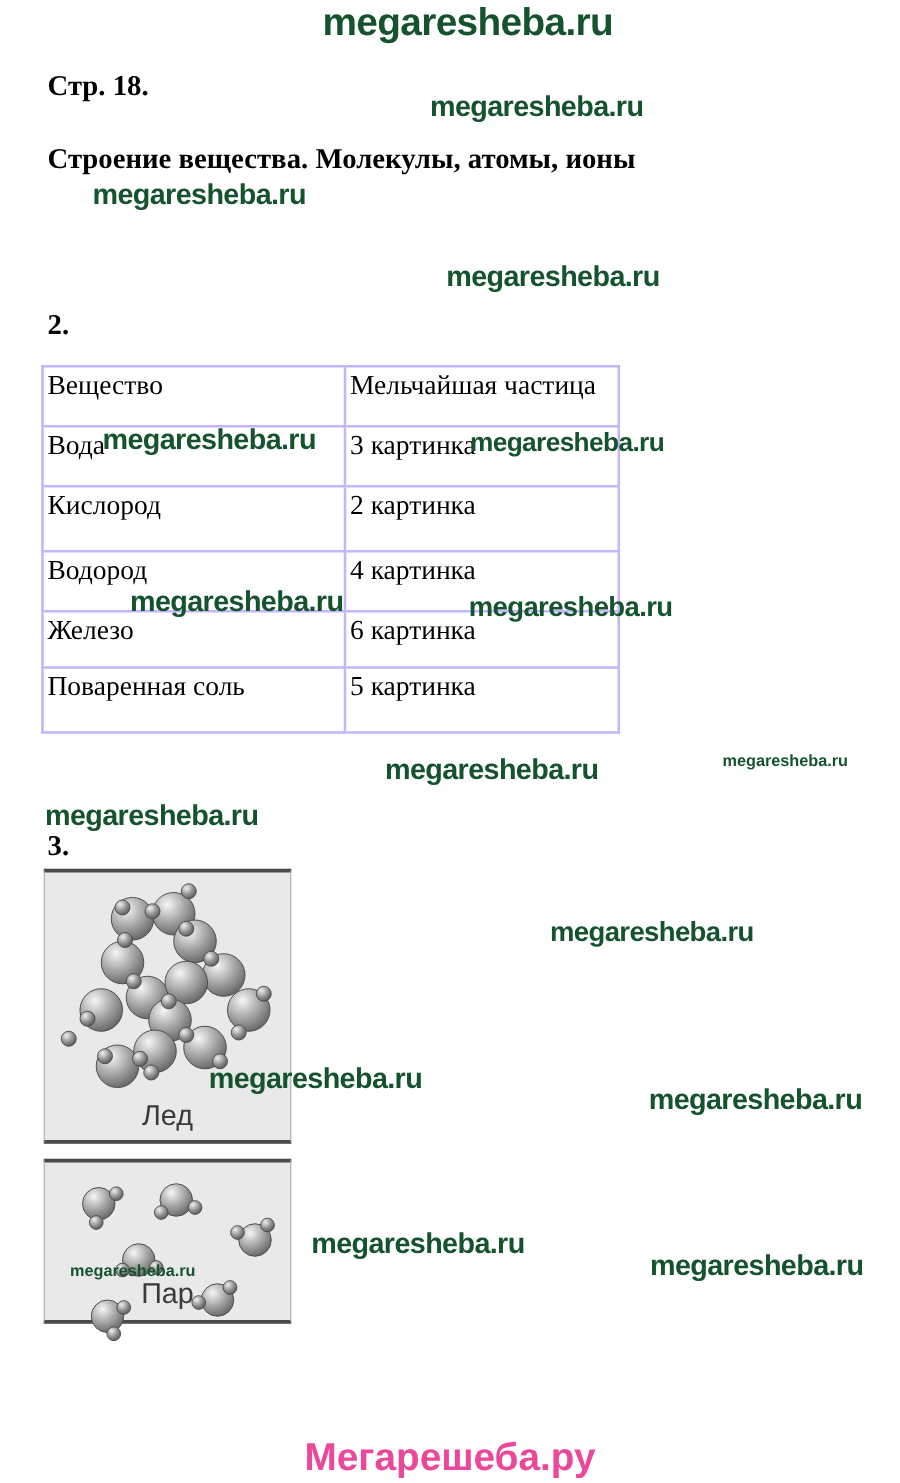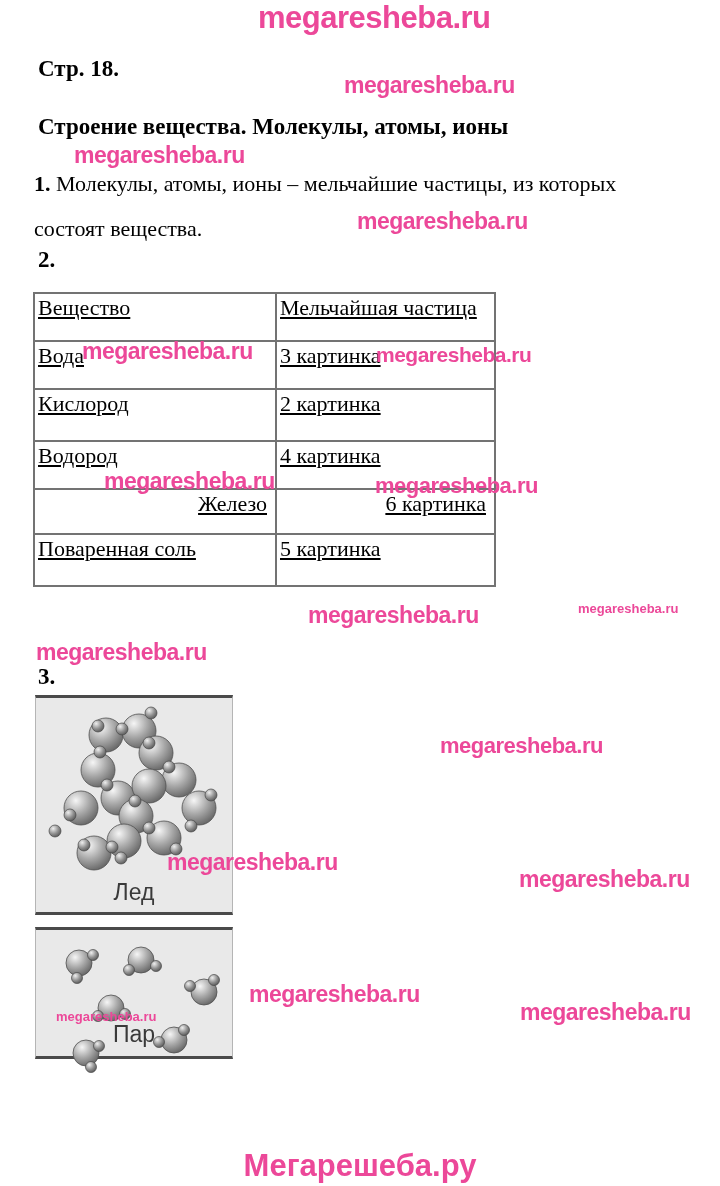--- a/index.html
+++ b/index.html
@@ -11,48 +11,47 @@
     background: #ffffff;
     font-family: "Liberation Serif", serif;
     color: #000;
     overflow: hidden;
   }
   .wm {
     position: absolute;
     font-family: "Liberation Sans", sans-serif;
     font-weight: bold;
     letter-spacing: -0.5px;
-    color: #ec4899;
+    color: #14532d;
     white-space: nowrap;
     z-index: 3;
     line-height: 1;
   }
   .serif-bold { font-family: "Liberation Serif", serif; font-weight: bold; }
   .page-label { position: absolute; left: 38px; top: 56px; font-size: 23px; }
   .section-title { position: absolute; left: 38px; top: 114px; font-size: 23px; }
   .answer1 { position: absolute; left: 34px; top: 161px; width: 655px; font-size: 22px; line-height: 45px; }
   .num2 { position: absolute; left: 38px; top: 247px; font-size: 23px; }
   .num3 { position: absolute; left: 38px; top: 664px; font-size: 23px; }
   table.data {
     position: absolute; left: 33px; top: 292px;
     width: 461px; border-collapse: collapse; table-layout: fixed;
     font-size: 22px; z-index: 1;
   }
   table.data td {
-    border: 2px solid #737373;
+    border: 2px solid #c4b5fd;
     vertical-align: top;
-    padding: 1px 8px 0 3px;
+    padding: 1px 18px 0 3px;
     overflow: visible;
     white-space: nowrap;
-    text-decoration: underline;
   }
   .col-a { width: 242px; }
   .col-b { width: 219px; }
   tr.r0 { height: 48px; } tr.r1 { height: 48px; } tr.r2 { height: 47px; }
-  tr.r3 { height: 52px; } tr.r4 { height: 48px; } tr.r5 { height: 45px; text-align: right; }
+  tr.r3 { height: 52px; } tr.r4 { height: 48px; } tr.r5 { height: 45px; }
   tr.r6 { height: 52px; }
   .figure {
     position: absolute; left: 35px;
     width: 198px; background: #e9e9e9;
     border-top: 3px solid #4a4a4a; border-bottom: 3px solid #4a4a4a;
     border-left: 1px solid #b5b5b5; border-right: 1px solid #b5b5b5;
     z-index: 1;
   }
   .figure-ice { top: 695px; height: 220px; }
   .figure-steam { top: 927px; height: 132px; }
@@ -90,21 +89,20 @@
   <div class="wm" style="left:440px; top:735px; font-size:22px;">megaresheba.ru</div>
   <div class="wm" style="left:167px; top:851px; font-size:23px;">megaresheba.ru</div>
   <div class="wm" style="left:519px; top:868px; font-size:23px;">megaresheba.ru</div>
   <div class="wm" style="left:249px; top:983px; font-size:23px;">megaresheba.ru</div>
   <div class="wm" style="left:520px; top:1001px; font-size:23px;">megaresheba.ru</div>
   <div class="wm" style="left:56px; top:1010px; font-size:13px; letter-spacing:0;">megaresheba.ru</div>
 
   <div class="page-label serif-bold">Стр. 18.</div>
   <div class="section-title serif-bold">Строение вещества. Молекулы, атомы, ионы</div>
 
-  <div class="answer1"><span class="serif-bold">1.</span> <span>Молекулы, атомы, ионы – мельчайшие частицы, из которых состоят вещества.</span></div>
 
   <div class="num2 serif-bold">2.</div>
 
   <table class="data">
     <tbody>
         <tr class="r0">
       <td class="col-a">Вещество</td>
       <td class="col-b">Мельчайшая частица</td>
     </tr>
     <tr class="r1">

